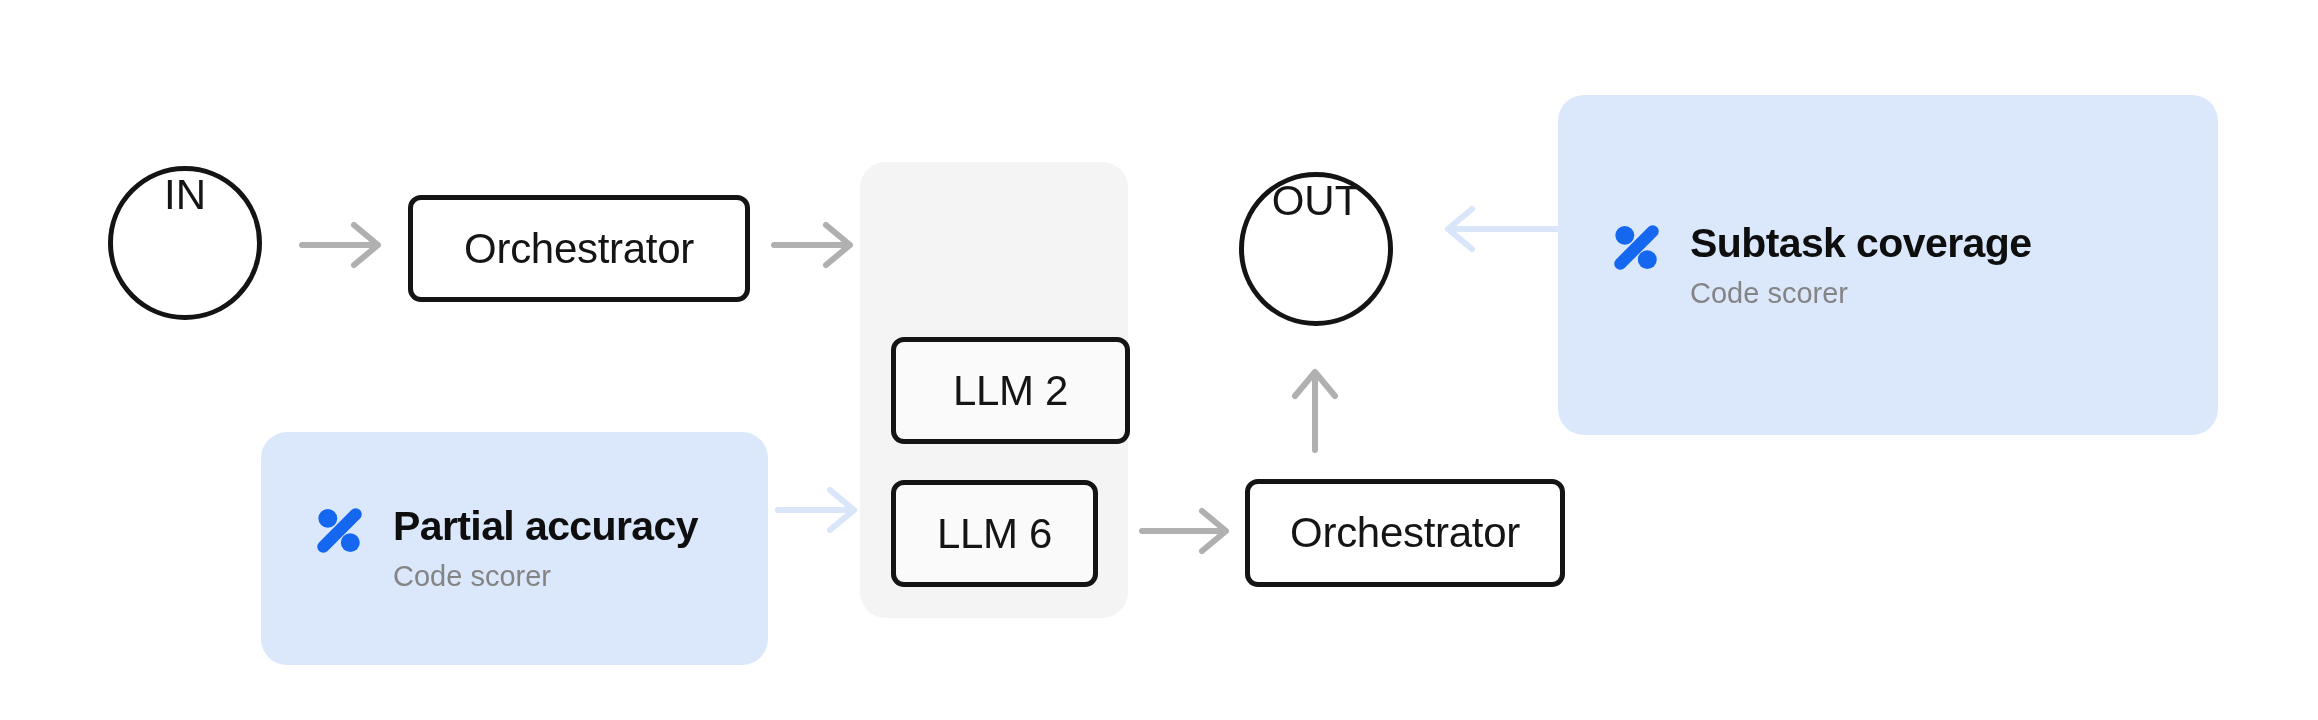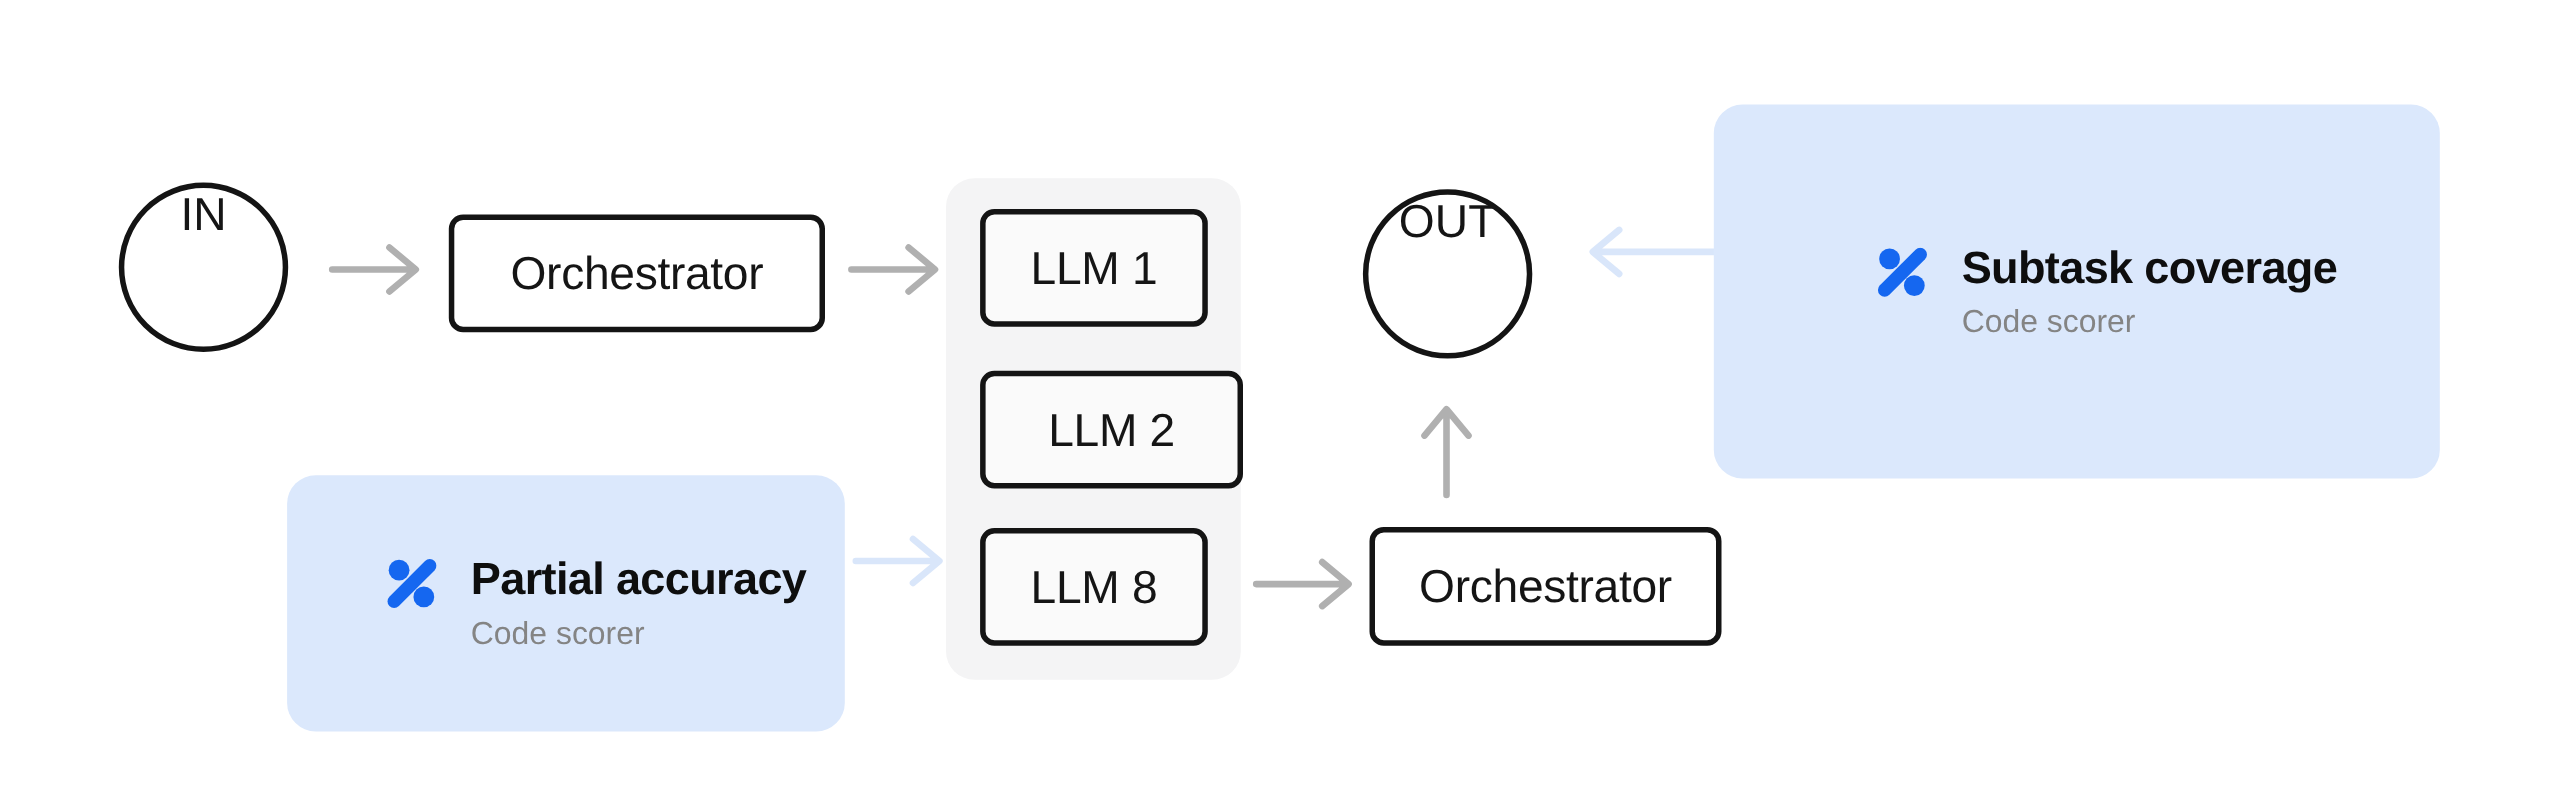--- a/index.html
+++ b/index.html
@@ -41,21 +41,20 @@
   }
   .group .node{background:#fafafa;}
   
   .callout{
     position:absolute;
     background:var(--callout-bg);
     border-radius:26px;
     display:flex;flex-direction:column;justify-content:center;
     box-sizing:border-box;
     padding-left:56px;
-    align-items:center;
   }
   .callout-right{left:1558px;top:95px;width:660px;height:340px;gap:46px;}
   .callout-left{left:261px;top:432px;width:507px;height:233px;}
   .scorer{display:flex;align-items:flex-start;gap:31px;}
   .scorer .pct{width:45px;height:45px;flex:0 0 auto;margin-top:5px;}
   .s-title{
     font-size:41px;font-weight:600;color:#0e0e0e;
     line-height:1.15;letter-spacing:-0.6px;
   }
   .s-sub{
@@ -88,28 +87,25 @@
 
   <div class="node" style="left:408px;top:195px;width:342px;height:107px;">
     <span>Orchestrator</span>
   </div>
 
   <svg class="arrow gray" style="left:772px;top:221px;" width="84" height="48">
     <path d="M2,24 H76 M54,4 L78,24 L54,44"></path>
   </svg>
 
   <div class="group">
-    <div class="node" style="left:31px;top:28px;width:207px;height:107px;">
-      <span>LLM 1</span>
-    </div>
     <div class="node" style="left:31px;top:175px;width:239px;height:107px;">
       <span>LLM 2</span>
     </div>
     <div class="node" style="left:31px;top:318px;width:207px;height:107px;">
-      <span>LLM 8</span>
+      <span>LLM 6</span>
     </div>
   </div>
 
   <div class="callout callout-left">
     <div class="scorer">
       <svg class="pct" viewBox="0 0 100 100">
         <line x1="14" y1="86" x2="86" y2="14" stroke="var(--accent)" stroke-width="27" stroke-linecap="round"></line>
         <circle cx="24" cy="23" r="21" fill="var(--accent)"></circle>
         <circle cx="74" cy="77" r="21" fill="var(--accent)"></circle>
       </svg>

